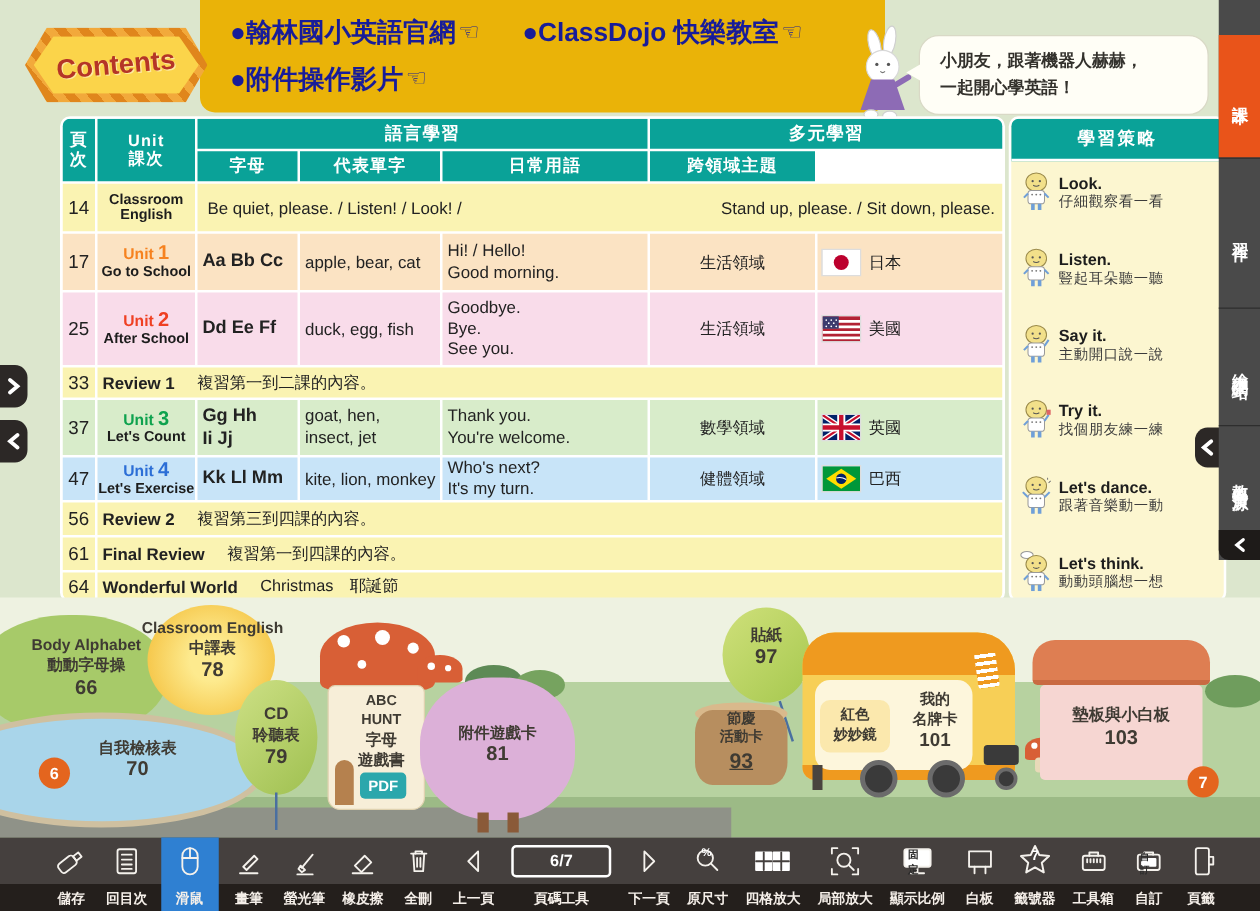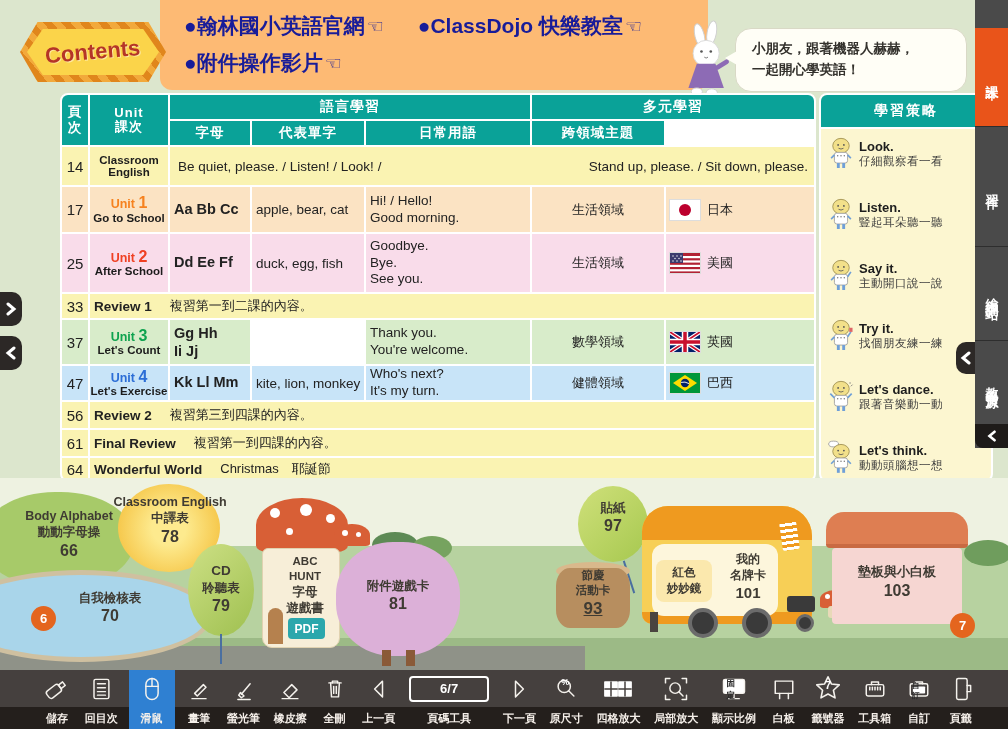--- a/index.html
+++ b/index.html
@@ -1,37 +1,37 @@
 <!DOCTYPE html>
 <html><head>
 <meta charset="utf-8">
 <style>
   * { margin:0; padding:0; box-sizing:border-box; }
   html,body { font-family:"Liberation Sans","DejaVu Sans",sans-serif; }
   .app { position:relative; width:1008px; height:729px; overflow:hidden; background:#dce6cd; }
   .abs { position:absolute; }
 
   
-  .top-band { left:160px; top:0; width:548px; height:90px; background:#fdba74; border-radius:0 0 12px 12px; }
+  .top-band { left:160px; top:0; width:548px; height:90px; background:#eab308; border-radius:0 0 12px 12px; }
   .links-line { position:absolute; display:flex; gap:34px; color:#181c99; font-weight:bold; font-size:21px; white-space:nowrap; }
   .link { cursor:pointer; display:flex; align-items:center; gap:2px; }
   .hand { font-size:19px; color:#181c99; }
   .contents-badge { left:20px; top:22px; width:146px; height:60px;
     background:repeating-linear-gradient(50deg,#e0861c 0 7px,#f2a93b 7px 14px);
     clip-path:polygon(0% 50%,12% 0%,88% 0%,100% 50%,88% 100%,12% 100%);
     display:flex; align-items:center; justify-content:center; }
   .contents-inner { width:132px; height:46px; background:#fbd44a;
     clip-path:polygon(0% 50%,12% 0%,88% 0%,100% 50%,88% 100%,12% 100%);
     display:flex; align-items:center; justify-content:center; }
   .contents-text { color:#b53527; font-size:22px; font-weight:800; transform:rotate(-5deg); text-shadow:1px 1px 0 #fde9a0; }
   .bubble { left:735px; top:28px; width:232px; height:64px; background:#fffef6; border:1.5px solid #d9d9c6; border-radius:16px; padding:10px 10px 0 16px; font-size:13.5px; color:#33312c; line-height:1.55; font-weight:bold; }
   .bubble-tail { left:-11px; top:22px; width:0; height:0; border-top:7px solid transparent; border-bottom:7px solid transparent; border-right:12px solid #fffef6; }
 
   
-  .toc-wrap { left:36px; top:93px; display:flex; gap:3px;padding-left:24px; }
+  .toc-wrap { left:24px; top:93px; display:flex; gap:3px;padding-left:24px; }
   .toc-grid { display:grid; grid-template-columns:26px 78px 80px 112px 164px 132px 148px;
     grid-template-rows:24px 24px 38px 45px 58px 24px 44px 34px 26px 26px 22px;
     gap:2px; background:#fff; border:2px solid #fff; border-radius:8px; overflow:hidden; }
   .c { display:flex; align-items:center; padding:1px 4px; font-size:13.5px; color:#222; }
   .th { background:#0aa298; color:#fff; font-weight:bold; justify-content:center; text-align:center; letter-spacing:1px; }
   .th-big { font-size:14px; }
   .bg-y { background:#faf3b2; } .bg-o { background:#fbe3c3; } .bg-p { background:#f9dcea; }
   .bg-g { background:#d8ecca; } .bg-b { background:#c8e4f8; }
   .pagecell { justify-content:center; font-size:15px; }
   .unitcell { flex-direction:column; justify-content:center; line-height:1.05; text-align:center; padding:0; }
@@ -238,20 +238,24 @@
 
       <div class="c bg-g pagecell" style="grid-area:7/1/8/2;">37</div>
       <div class="c bg-g unitcell" style="grid-area:7/2/8/3;">
         <div class="unitline u3"><span>Unit</span> <span class="unitnum">3</span></div>
         <div class="unittitle">Let's Count</div>
       </div>
       <div class="c bg-g letters multiline" style="grid-area:7/3/8/4; font-weight:800;">
         <span>Gg Hh</span>
           <span>Ii  Jj</span>
       </div>
+      <div class="c bg-g multiline" style="grid-area:7/4/8/5;">
+        <span>goat, hen,</span>
+          <span>insect, jet</span>
+      </div>
       <div class="c bg-g multiline" style="grid-area:7/5/8/6;">
         <span>Thank you.</span>
           <span>You're welcome.</span>
       </div>
       <div class="c bg-g ctr" style="grid-area:7/6/8/7; font-size:13px;">數學領域</div>
       <div class="c bg-g flagbox" style="grid-area:7/7/8/8;">
         <svg width="30" height="20" viewBox="0 0 30 20">
             <rect width="30" height="20" fill="#012169"></rect>
             <path d="M0 0 L30 20 M30 0 L0 20" stroke="#fff" stroke-width="4"></path>
             <path d="M0 0 L30 20 M30 0 L0 20" stroke="#C8102E" stroke-width="1.8"></path>

